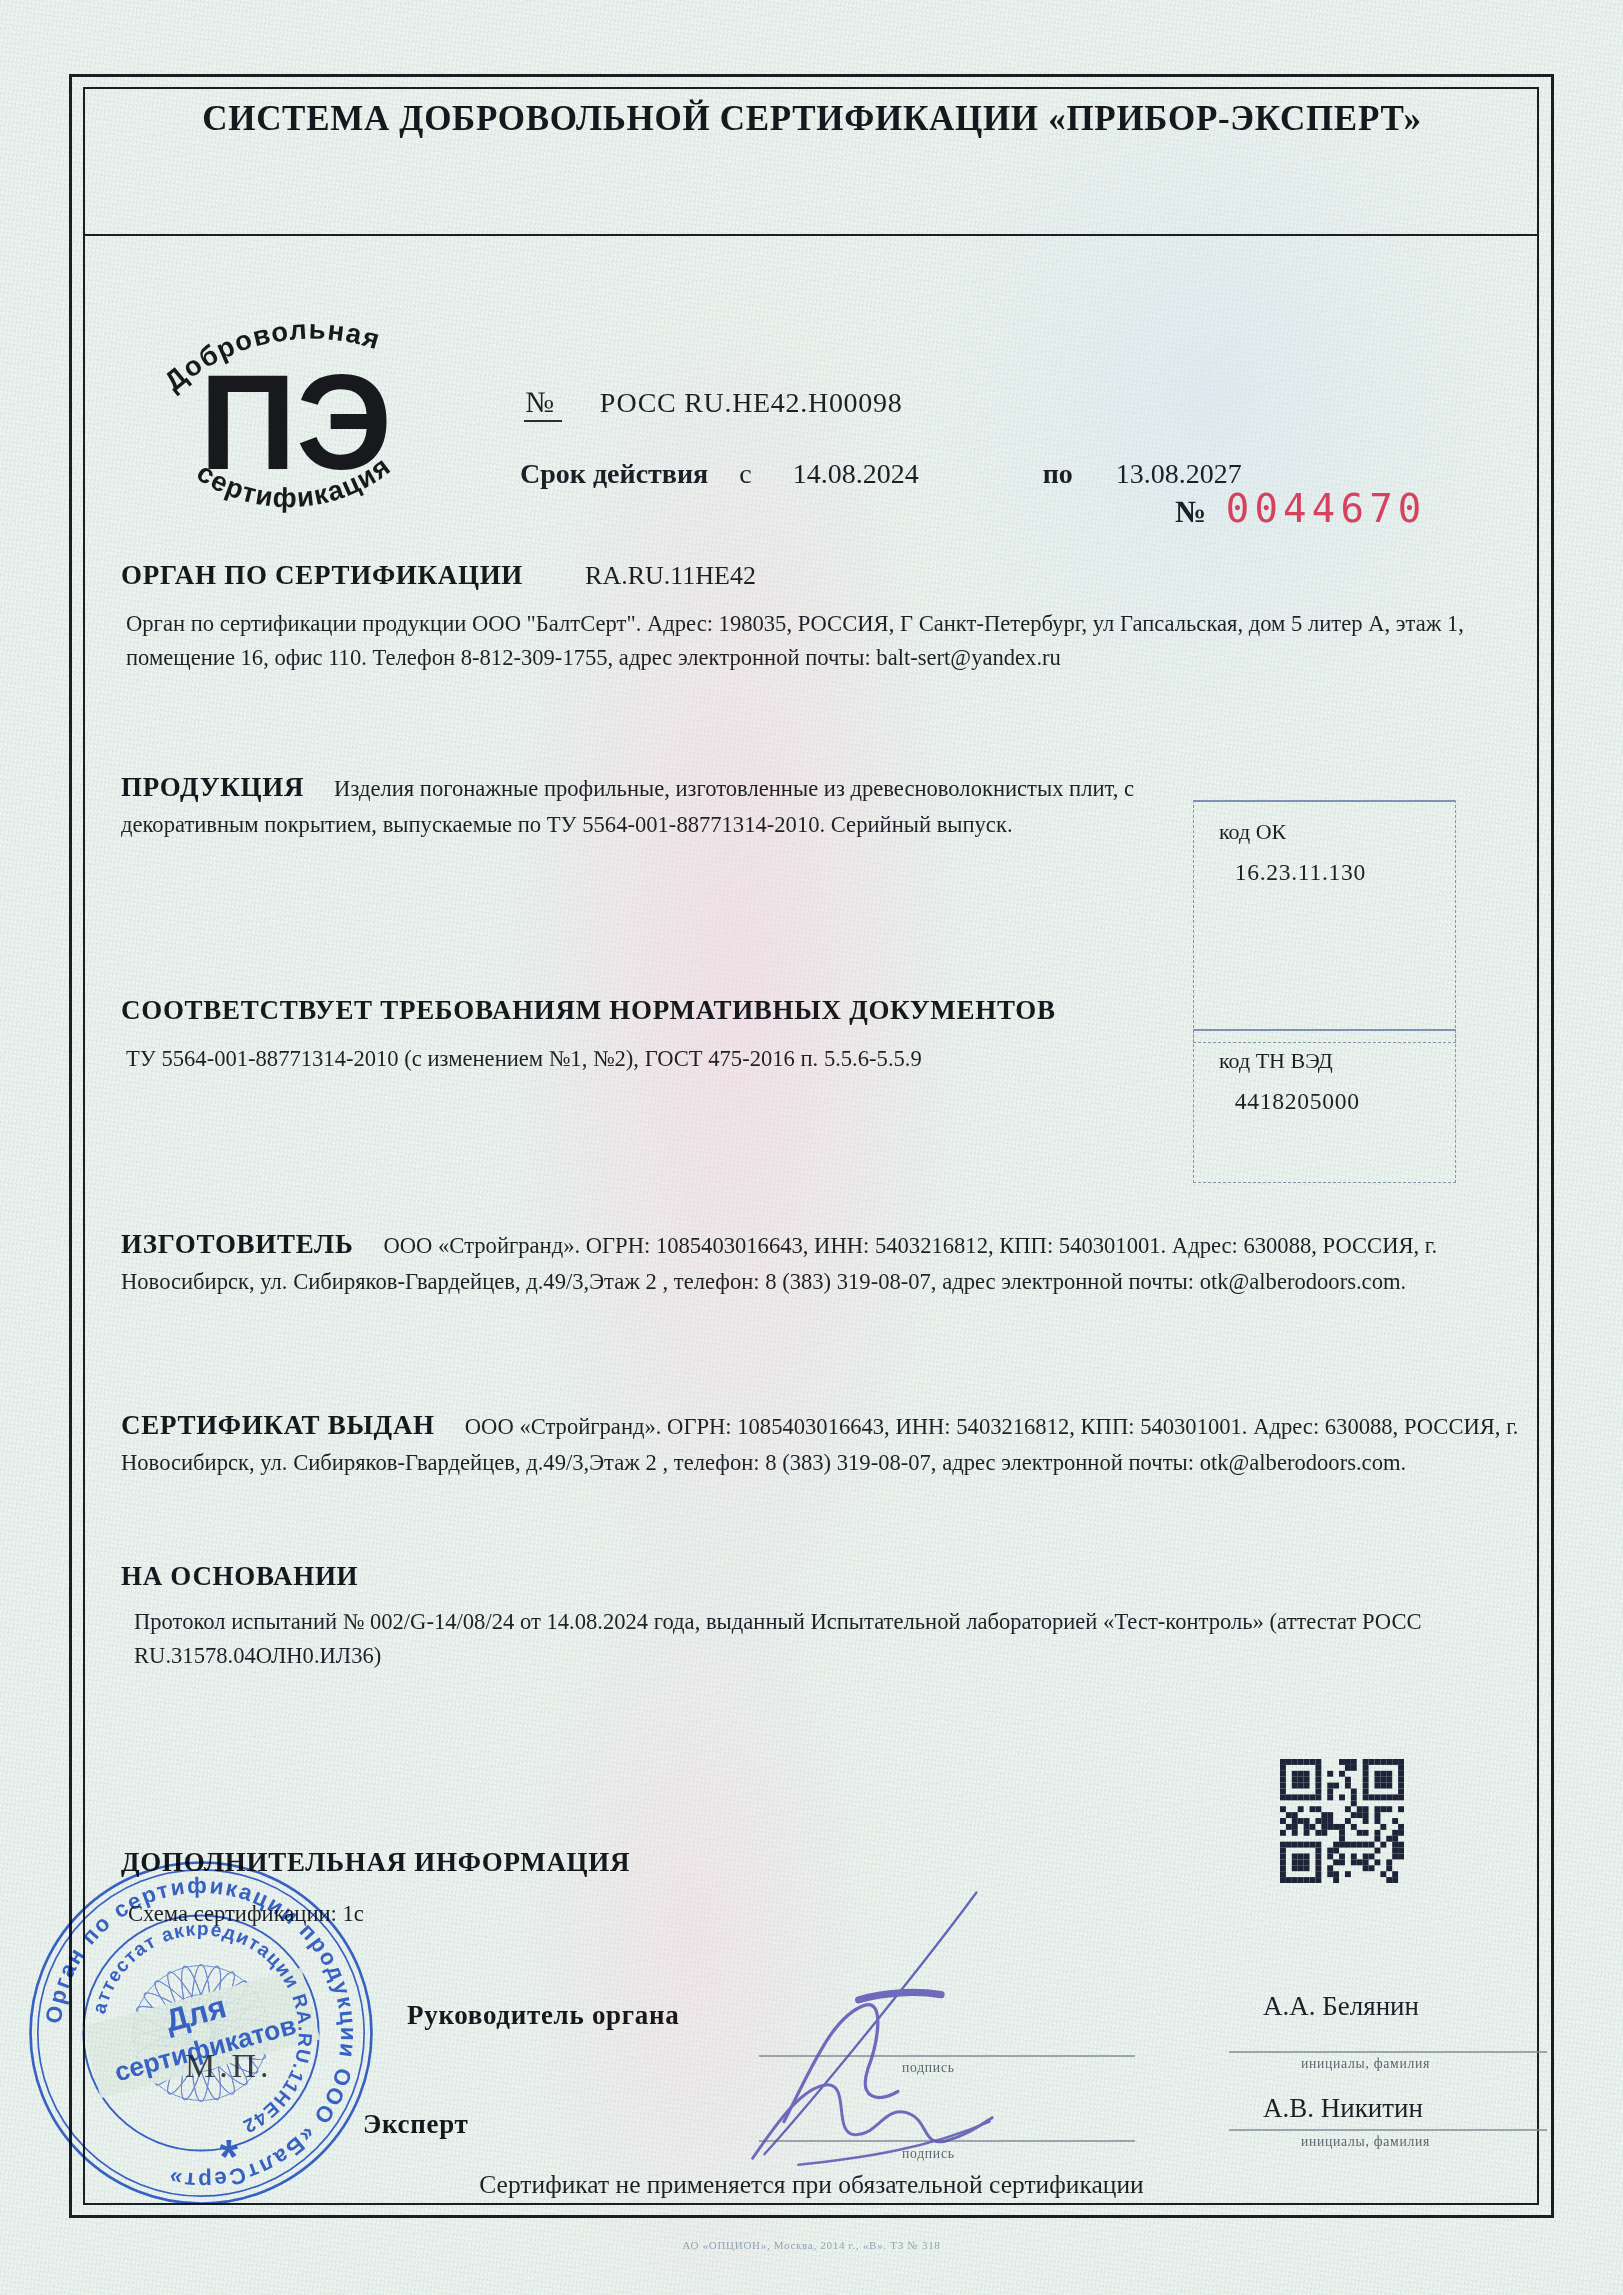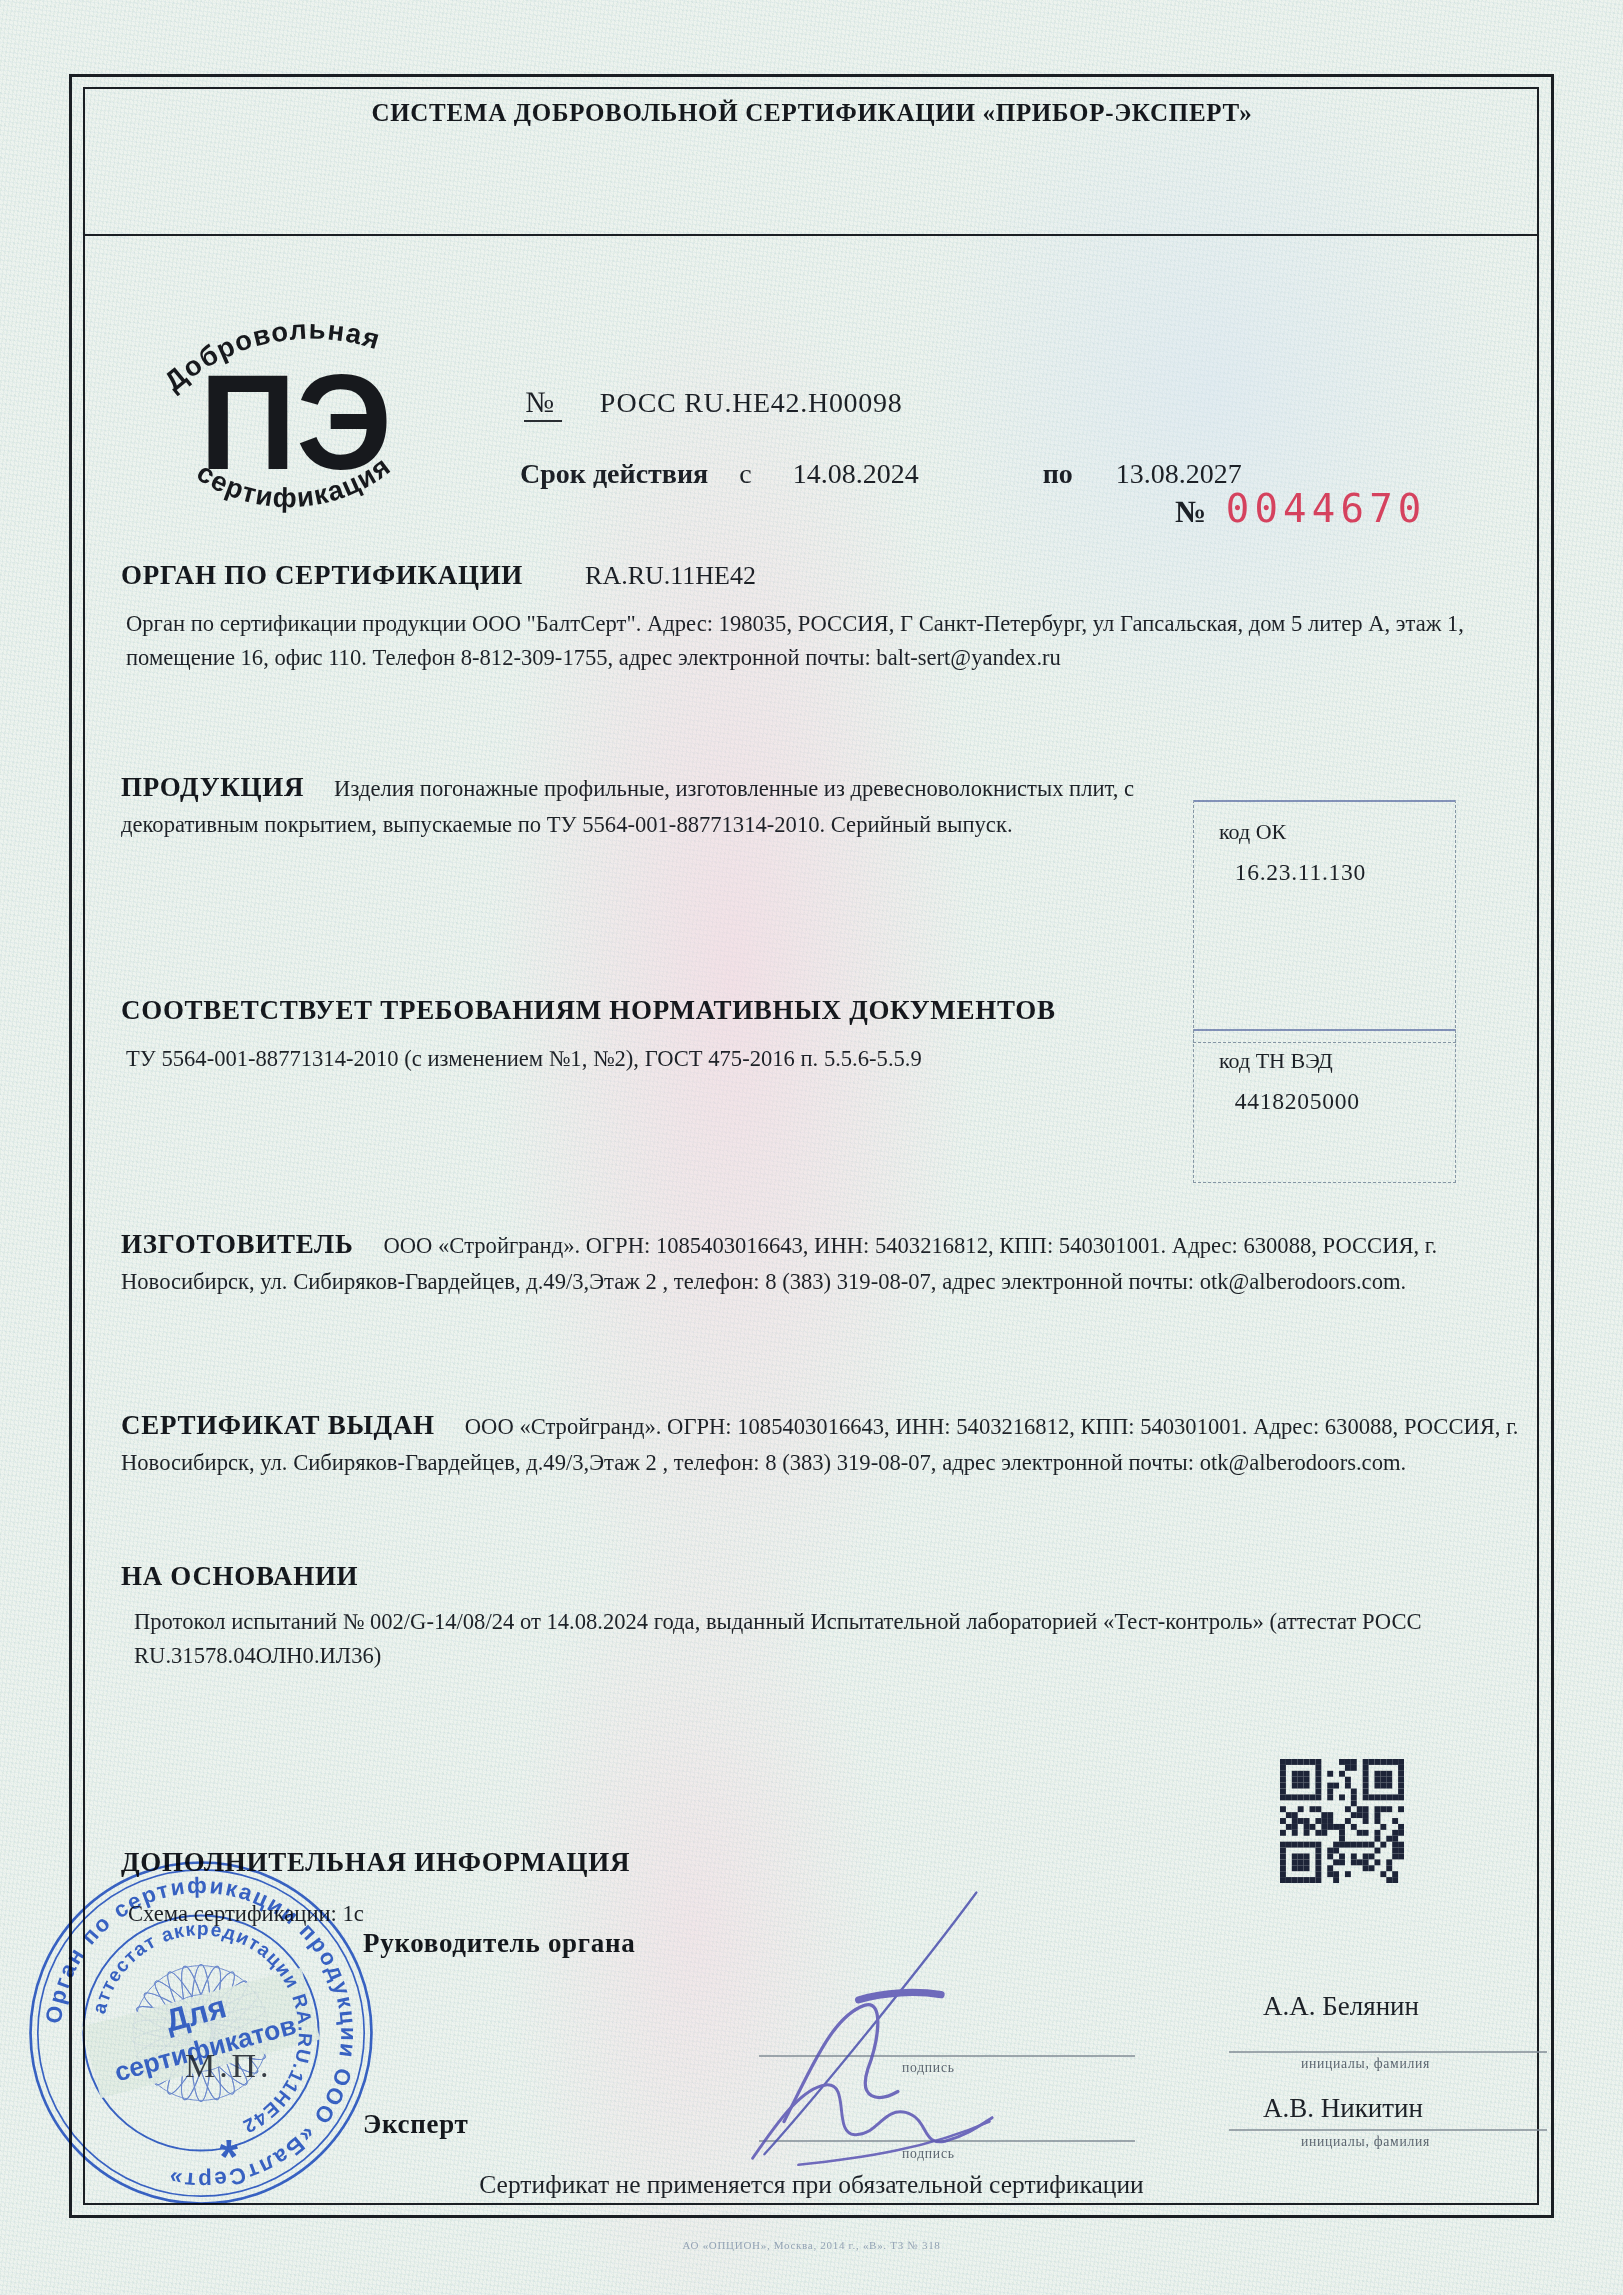--- a/index.html
+++ b/index.html
@@ -36,21 +36,21 @@
   .flexrow{display:flex;align-items:baseline;}
 </style>
 </head>
 <body>
 
 <div class="page">
 
   <div class="frame" style="left:69px;top:74px;right:69px;bottom:77px;border-width:3.3px;"></div>
   <div class="frame" style="left:83px;top:87px;right:84px;bottom:90px;border-width:2px;"></div>
 
-  <div class="abs hdr" style="left:118px;top:99px;width:1388px;font-size:25px;letter-spacing:0.7px;">СИСТЕМА ДОБРОВОЛЬНОЙ СЕРТИФИКАЦИИ «ПРИБОР-ЭКСПЕРТ»</div>
+  <div class="abs hdr" style="left:118px;top:99px;width:1388px;font-size:35px;letter-spacing:0.7px;">СИСТЕМА ДОБРОВОЛЬНОЙ СЕРТИФИКАЦИИ «ПРИБОР-ЭКСПЕРТ»</div>
   <div class="hline" style="left:85px;top:234px;width:1454px;height:2px;"></div>
 
   <svg class="abs" style="left:131px;top:275px;" width="268" height="321" viewBox="0 0 410 490">
     <defs>
       <path id="arcTop" d="M50,195 A310,310 0 0 1 398,122" fill="none"></path>
       <path id="arcBot" d="M96,308 A250,250 0 0 0 402,296" fill="none"></path>
     </defs>
     <text x="252" y="296" text-anchor="middle" font-family="Liberation Sans, sans-serif" font-weight="bold" font-size="206" fill="#17191d">ПЭ</text>
     <text font-family="Liberation Sans, sans-serif" font-weight="bold" font-size="42" fill="#17191d" letter-spacing="2">
       <textPath href="#arcTop" startOffset="50%" text-anchor="middle">Добровольная</textPath>
@@ -377,21 +377,21 @@
     </text>
     <g transform="rotate(-15 280 280)" fill="#2e5cd0" text-anchor="middle" font-family="Liberation Sans, sans-serif" font-weight="bold">
       <text x="280" y="266" font-size="48">Для</text>
       <text x="280" y="318" font-size="40">сертификатов</text>
     </g>
     <text x="322" y="492" font-size="72" fill="#2e5cd0" text-anchor="middle" font-family="Liberation Sans, sans-serif" font-weight="bold">*</text>
   </svg>
 
   <div class="abs" style="left:185px;top:2047px;font-size:34px;letter-spacing:3.9px;color:#20262e;opacity:.88;">М.П.</div>
 
-  <div class="abs sect-h" style="left:363px;top:1928px;">Руководитель органа</div>
+  <div class="abs sect-h" style="left:363px;top:2000px;padding-left:44px;">Руководитель органа</div>
   <div class="sigline" style="left:759px;top:2055px;width:376px;"></div>
   <div class="cap" style="left:902px;top:2060px;">подпись</div>
   <div class="name" style="left:1263px;top:1991px;">А.А. Белянин</div>
   <div class="sigline" style="left:1229px;top:2051px;width:318px;"></div>
   <div class="cap" style="left:1301px;top:2056px;">инициалы, фамилия</div>
 
   <div class="abs sect-h" style="left:363px;top:2109px;">Эксперт</div>
   <div class="sigline" style="left:759px;top:2140px;width:376px;"></div>
   <div class="cap" style="left:902px;top:2146px;">подпись</div>
   <div class="name" style="left:1263px;top:2093px;">А.В. Никитин</div>

